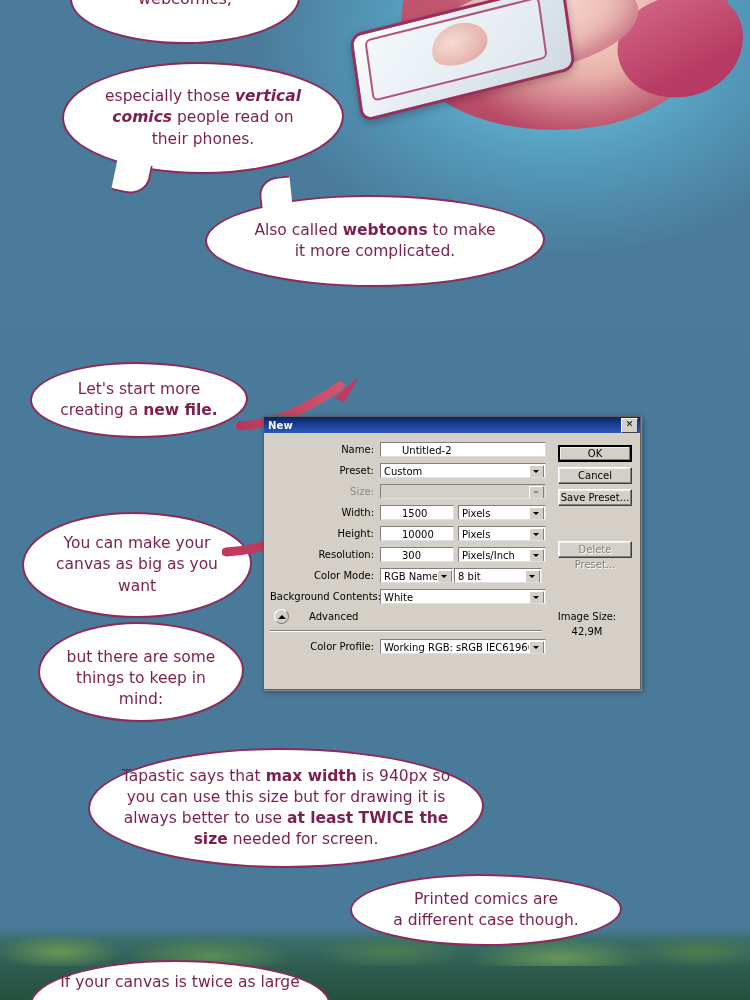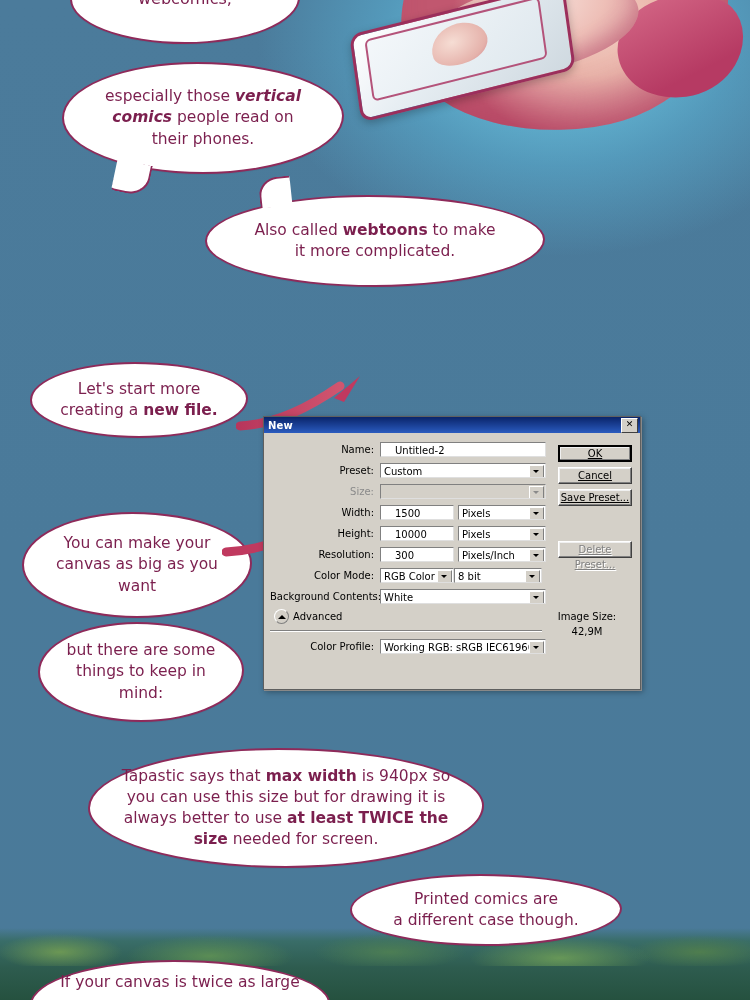--- a/index.html
+++ b/index.html
@@ -162,20 +162,21 @@
   #b-canvas-big {
     left: 22px; top: 512px;
     width: 230px; height: 106px;
     font-size: 15.5px;
   }
   #b-keep-in-mind {
     left: 38px; top: 622px;
     width: 206px; height: 100px;
     font-size: 15.5px;
     text-align: center;
+    align-items: flex-end;
   }
   #b-tapastic {
     left: 88px; top: 748px;
     width: 396px; height: 120px;
     font-size: 15.5px;
   }
   #b-printed {
     left: 350px; top: 874px;
     width: 272px; height: 72px;
     font-size: 15.5px;
@@ -253,21 +254,21 @@
     color: #000;
     white-space: nowrap;
   }
   .fld {
     background: #fff;
     border: 1px solid #808080;
     border-right-color: #dfdfdf;
     border-bottom-color: #dfdfdf;
     height: 15px;
     line-height: 15px;
-    padding: 0 14px;
+    padding: 0 21px;
     font-size: 10px;
     box-sizing: border-box;
     color: #000;
   }
   .combo {
     position: relative;
     background: #fff;
     border: 1px solid #808080;
     border-right-color: #dfdfdf;
     border-bottom-color: #dfdfdf;
@@ -308,21 +309,20 @@
     border-right-color: #404040;
     border-bottom-color: #404040;
     box-shadow: inset -1px -1px 0 #808080, inset 1px 1px 0 #f0f0f0;
     font-size: 10px;
     line-height: 15px;
     text-align: center;
     color: #000;
     margin-bottom: 5px;
     cursor: pointer;
     box-sizing: border-box;
-    text-decoration: underline;
   }
   .btn.disabled { color: #808080; text-shadow: 1px 1px 0 #fff; margin-top: 35px; }
   .btn.default { border: 2px solid #000; line-height: 13px; }
 
   #dialog-buttons {
     position: absolute;
     right: 8px; top: 12px;
     width: 74px;
   }
   #image-size-block {
@@ -337,21 +337,21 @@
 
   #fields { width: 278px; }
   .sep {
     border-top: 1px solid #808080;
     border-bottom: 1px solid #fff;
     margin: 6px 2px 6px 2px;
   }
   .adv-header {
     display: flex;
     align-items: center;
-    gap: 4px;
+    gap: 20px;
     margin: 2px 0 6px 4px;
     font-size: 10px;
   }
   .adv-toggle {
     width: 13px; height: 13px;
     border-radius: 50%;
     background: #d4d0c8;
     border: 1px solid #fff;
     border-right-color: #808080;
     border-bottom-color: #808080;
@@ -510,21 +510,21 @@
         <span class="fld" style="width:74px">300</span>
         <span class="combo" style="width:88px;margin-left:4px">
           <span>Pixels/Inch</span>
           <span class="arrowbtn"></span>
         </span>
       </div>
 
       <div class="row">
         <span class="lbl">Color Mode:</span>
         <span class="combo" style="width:74px">
-          <span>RGB Color</span>
+          <span>RGB Name</span>
           <span class="arrowbtn"></span>
         </span>
         <span class="combo" style="width:88px;margin-left:0">
           <span>8 bit</span>
           <span class="arrowbtn"></span>
         </span>
       </div>
 
       <div class="row">
         <span class="lbl">Background Contents:</span>

